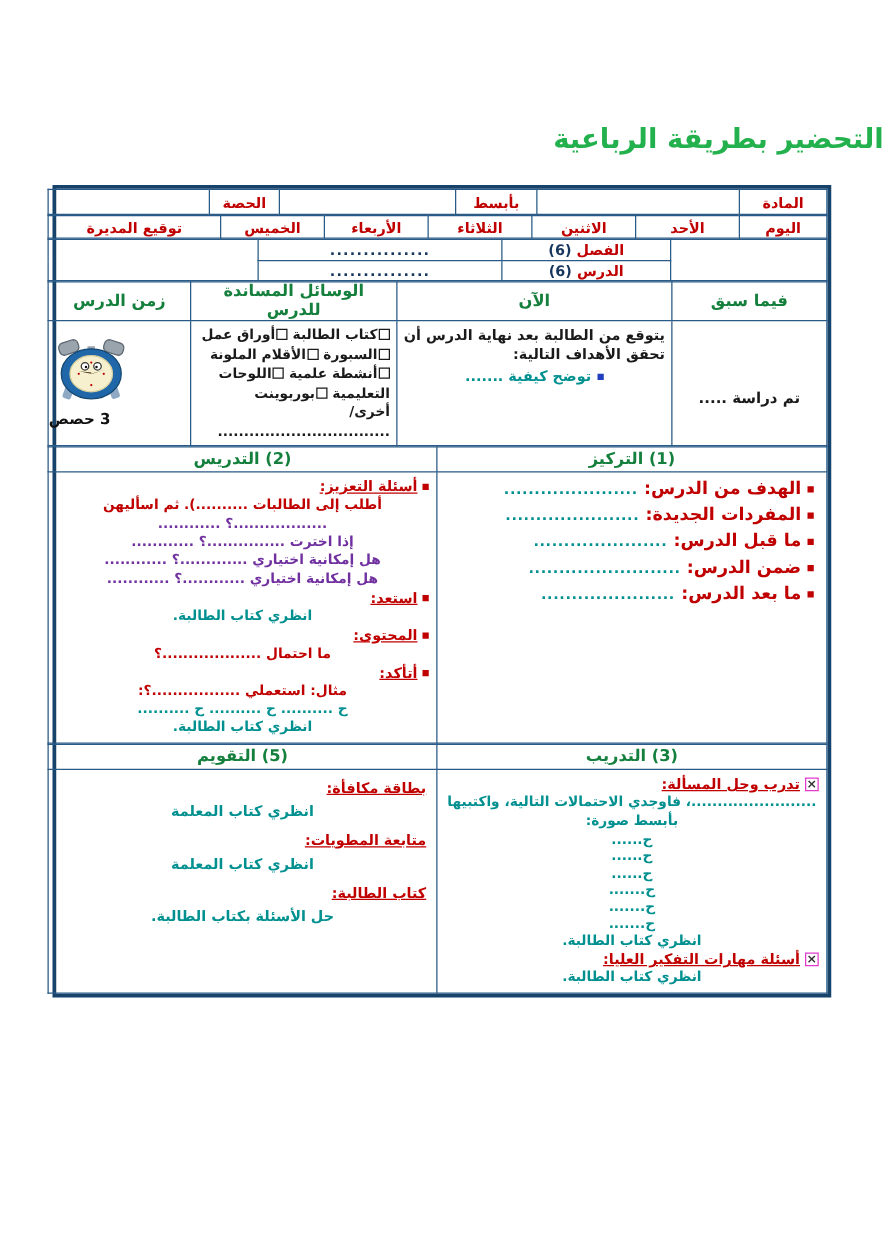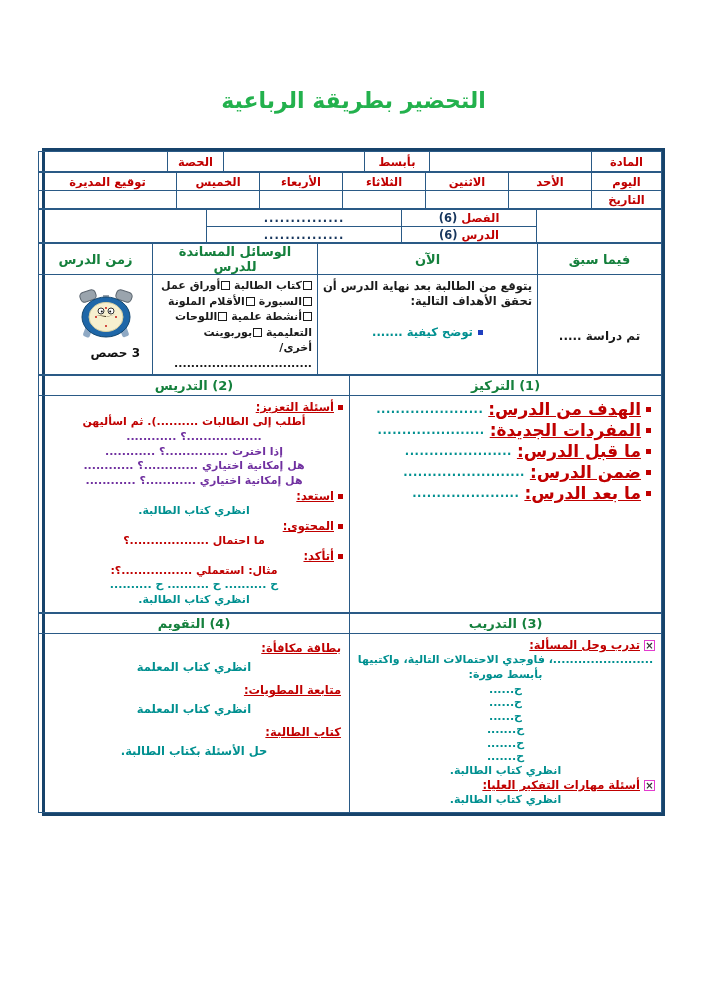--- a/index.html
+++ b/index.html
@@ -4,22 +4,22 @@
 <style>
   * { box-sizing: border-box; }
   html,body { margin:0; padding:0; background:#ffffff; }
   .page {
     position:relative; width:707px; height:1000px; margin:0 auto;
     background:#ffffff; direction:rtl;
     font-family:"DejaVu Sans", sans-serif;
     overflow:hidden;
   }
   .doc-title {
-    position:absolute; top:88px; left:0; right:0;
-    text-align:center; font-size:22px; font-weight:bold;
+    position:absolute; top:99px; left:0; right:0;
+    text-align:right; font-size:22px; font-weight:bold;
     color:#23b14d;
   }
   .doc-table {
     position:absolute; top:148px; right:42px; width:623px;
     border:3px solid #17436b; background:#fff;
   }
   table { border-collapse:collapse; table-layout:fixed; width:100%; }
   td {
     border:1px solid #2a5a86; padding:0 3px;
     font-size:11.5px; font-weight:bold; color:#c00000;
@@ -41,27 +41,27 @@
   .cbx {
     display:inline-block; width:9px; height:9px; border:1.3px solid #1a1a1a;
     vertical-align:-1px; margin-left:1px; background:#fff;
   }
   .xbox {
     display:inline-block; width:11px; height:11px; border:1px solid #e33bce;
     color:#333; font-size:10px; line-height:10px; text-align:center;
     flex:0 0 auto; font-weight:bold;
   }
   .focus-item { display:flex; align-items:center; gap:5px; margin:2px 4px 6px 0; line-height:15px; }
-  .focus-label { color:#c00000; text-decoration:underline; font-size:17px; }
+  .focus-label { color:#c00000; font-size:14px; }
   .focus-dots { color:#009090; font-size:11.5px; letter-spacing:0.5px; }
   .materials-cell { font-size:11px; color:#1a1a1a; line-height:15.5px; text-align:right; padding:3px 5px; }
   .now-cell { font-size:11.5px; color:#1a1a1a; line-height:15px; padding:4px 5px; text-align:right; }
-  .obj-line { display:flex; justify-content:center; align-items:center; gap:5px; margin-top:16px; }
+  .obj-line { display:flex; justify-content:center; align-items:center; gap:5px; margin-top:3px; }
   .prev-cell { font-size:12px; color:#1a1a1a; padding-top:22px; text-align:center; }
-  .clock-cell { text-align:right; padding:12px; }
+  .clock-cell { text-align:left; padding:0; }
   .clock-caption { font-size:12px; color:#111; font-weight:bold; margin-top:0px; }
   .eval-head { display:block; text-align:right; margin:3px 2px 2px 0; line-height:15px; font-size:11.5px; }
   .eval-text { text-align:center; margin:4px 0 8px 0; line-height:15px; font-size:11.5px; }
   .hrow { height:20px; }
   .dots-navy { color:#17365d; letter-spacing:1px; }
 </style>
 </head>
 <body>
 
 <div class="page">
@@ -103,29 +103,20 @@
         </colgroup>
       <tbody>
           <tr style="height:18px">
         <td>اليوم</td>
         <td>الأحد</td>
         <td>الاثنين</td>
         <td>الثلاثاء</td>
         <td>الأربعاء</td>
         <td>الخميس</td>
         <td>توقيع المديرة</td>
-      </tr>
-      <tr style="height:18px">
-        <td>التاريخ</td>
-        <td></td>
-        <td></td>
-        <td></td>
-        <td></td>
-        <td></td>
-        <td></td>
       </tr>
     </tbody>
       </table>
 
     <table>
       <colgroup>
           <col style="width:125px">
           <col style="width:135px">
           <col style="width:195px">
           <col style="width:168px">
@@ -282,21 +273,21 @@
       </table>
 
     <table>
       <colgroup>
           <col style="width:312px">
           <col style="width:311px">
         </colgroup>
       <tbody>
           <tr class="hrow">
         <td class="hdr">(3) التدريب</td>
-        <td class="hdr">(4) التقويم</td>
+        <td class="hdr">(5) التقويم</td>
       </tr>
       <tr style="height:163px">
         <td class="content-cell">
           <div class="hline">
             <span class="xbox">×</span>
             <span class="red u">تدرب وحل المسألة:</span>
           </div>
           <div class="ln teal" style="text-align:center">........................، فاوجدي الاحتمالات التالية، واكتبيها بأبسط صورة:</div>
           <div class="ln teal" style="line-height:13.5px">ح......</div>
           <div class="ln teal" style="line-height:13.5px">ح......</div>

